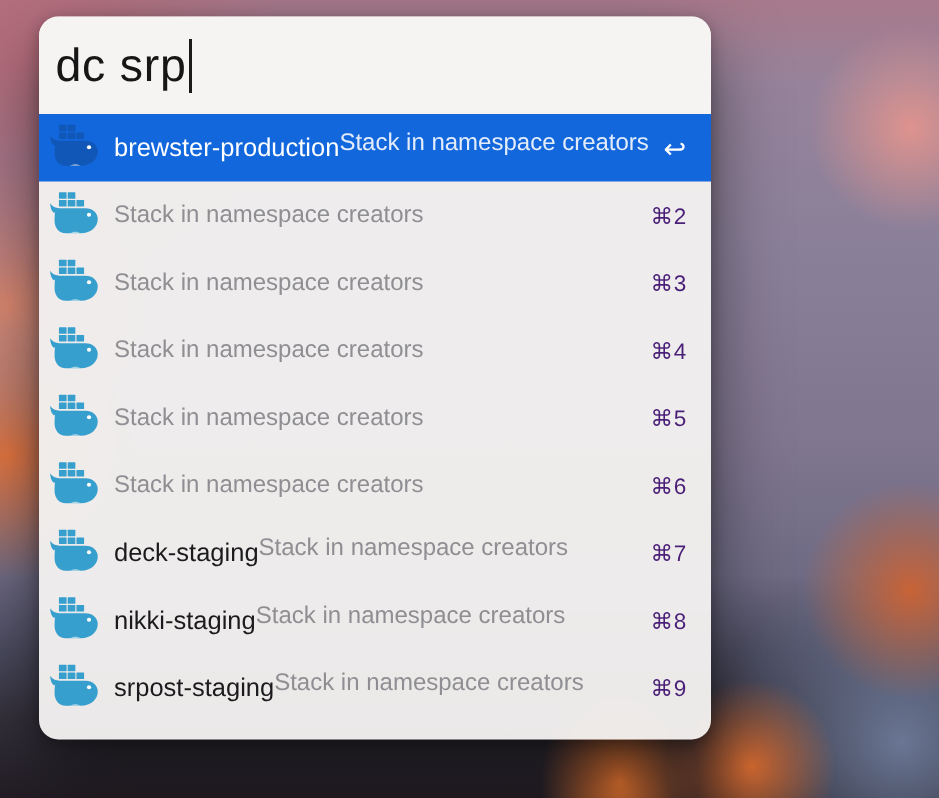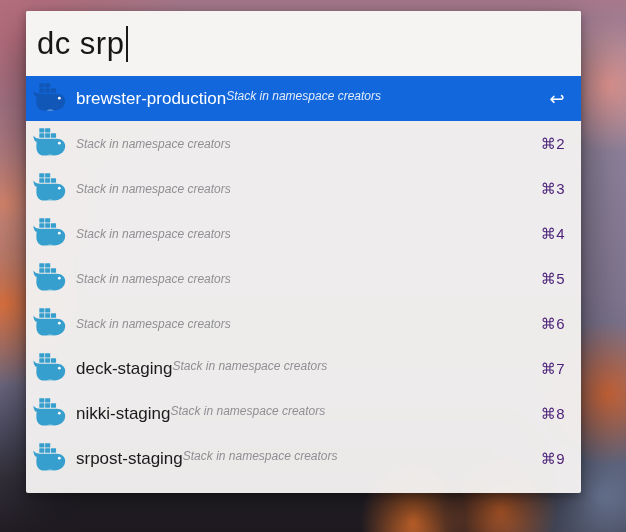--- a/index.html
+++ b/index.html
@@ -18,22 +18,22 @@
       radial-gradient(ellipse at 80% 96%, rgba(226,110,45,.9) 0%, rgba(226,110,45,0) 8%),
       radial-gradient(circle at 97% 74%, rgba(210,98,46,.9)   0%, rgba(210,98,46,0) 10%),
       radial-gradient(circle at 96% 93%, rgba(112,126,158,.9) 0%, rgba(112,126,158,0) 16%),
       linear-gradient(180deg,
         #a8798b 0%, #97839b 10%, #8b8099 30%, #80768f 55%,
         #6f6b84 72%, #4a4a5e 82%, #35313c 90%, #221d24 100%);
   }
 
   
   .launcher-window {
-    position:absolute; left:26px; top:11px; width:555px; height:482px;
-    border-radius:2px; overflow:hidden;
+    position:absolute; left:26px; top:11px; width:448px; height:482px;
+    border-radius:13px; overflow:hidden;
     box-shadow:0 22px 48px rgba(0,0,0,.5), 0 3px 10px rgba(0,0,0,.3);
     background:rgba(242,240,238,.97);
   }
 
   .search-bar {
     height:65px; background:#f6f4f2; display:flex; align-items:center;
     padding-left:11px; cursor:text;
   }
   .search-text {
     font-size:31px; font-weight:300; color:#161616; letter-spacing:.5px;
@@ -55,23 +55,22 @@
     color:#379fcd; display:flex; align-items:center; justify-content:center; }
   .row.selected .icon { color:#1157b7; }
   .icon svg { width:35px; height:35px; display:block; }
 
   .texts { display:flex; flex-direction:row; justify-content:center; min-width:0; }
   .title {
     font-size:17px; font-weight:500; color:#1b1b1d; line-height:20px;
     white-space:nowrap;
   }
   .subtitle {
-    font-size:12px; font-weight:400; color:#8f8f93; line-height:14px;
+    font-size:16px; font-weight:400; color:#8f8f93; line-height:14px;
     white-space:nowrap;
-    font-style:italic;
   }
   .row.selected .title { color:#ffffff; }
   .row.selected .subtitle { color:rgba(255,255,255,.88); }
 
   .shortcut {
     margin-left:auto; font-size:15px; color:#4a1f78; letter-spacing:.5px;
     white-space:nowrap;
   }
   .shortcut.return-key { color:#ffffff; font-size:18px; }
 </style>

